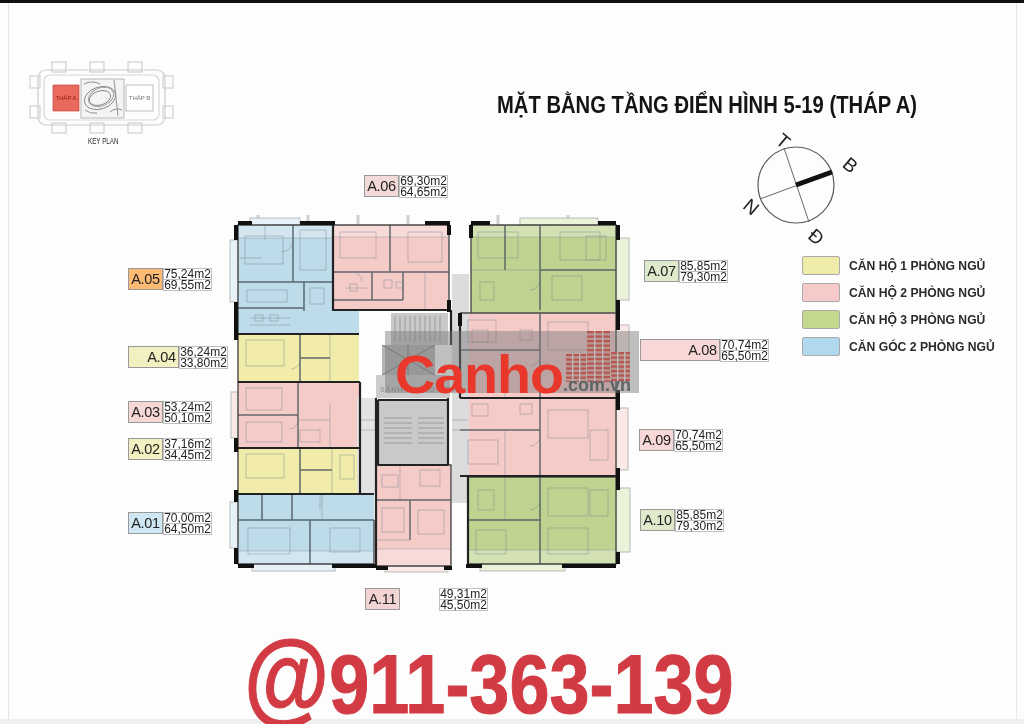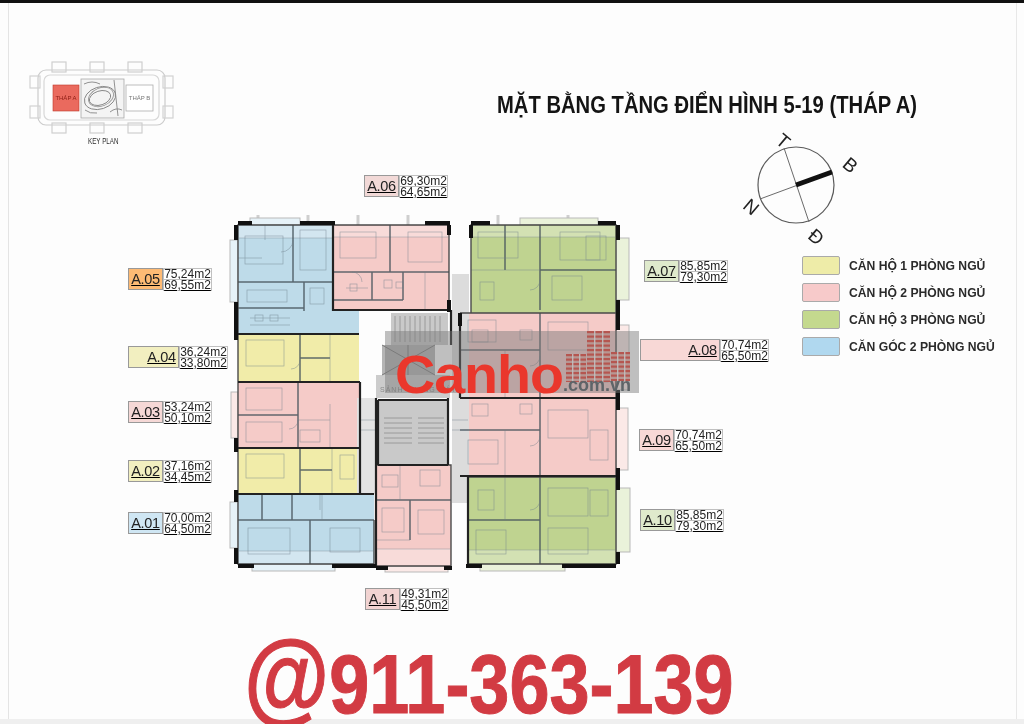--- a/index.html
+++ b/index.html
@@ -9,21 +9,21 @@
 #topbar{left:0;top:0;width:1024px;height:3px;background:#111;}
 #leftline{left:8px;top:3px;width:1px;height:721px;background:#e4e4e4;}
 #rightline{left:1016px;top:3px;width:1px;height:721px;background:#e8e8e8;}
 #bottomstrip{left:0;top:719px;width:1024px;height:5px;background:#efefef;}
 #title{left:497px;top:92px;font-size:23px;font-weight:bold;color:#141414;white-space:nowrap;transform:scaleX(0.879);transform-origin:0 0;}
 
 .lrow{position:absolute;left:802px;height:18px;}
 .lbox{position:absolute;left:0;top:0;width:36px;height:17px;border:1px solid #aaa;border-radius:2px;}
 .ltext{position:absolute;left:47px;top:2px;font-size:13.5px;font-weight:bold;color:#2a2a2a;white-space:nowrap;transform:scaleX(0.9);transform-origin:0 0;}
 
-.ulabel{position:absolute;display:flex;text-decoration:underline;}
+.ulabel{position:absolute;display:flex;}
 .ubox{width:33px;height:20px;border:1px solid #999;display:flex;align-items:center;justify-content:center;
   font-size:14.5px;letter-spacing:-0.3px;color:#222;}
 .uareas{display:flex;flex-direction:column;}
 .ucell{width:47px;height:10px;background:#fff;border:1px solid #c0c0c0;display:flex;align-items:center;
   justify-content:center;font-size:12px;color:#222;margin-bottom:-1px;}
 #phone{left:244px;top:636px;font-size:84px;font-weight:bold;color:#d23b43;-webkit-text-stroke:1px #d23b43;white-space:nowrap;transform:scaleX(0.857);transform-origin:0 0;} #phone .at{font-size:102px;line-height:0;vertical-align:1px;}
 
 #logoband{left:385px;top:331px;width:254px;height:62px;background:rgba(122,122,122,0.47);}
 #canho{left:395px;top:344px;font-size:53px;font-weight:bold;color:#ea372c;letter-spacing:-1px;transform:scaleX(1.05);transform-origin:0 0;}
 #comvn{left:563px;top:375px;font-size:18px;font-weight:bold;color:#5e6468;letter-spacing:0;transform:scaleX(1.0);transform-origin:0 0;}
@@ -406,21 +406,21 @@
       <div class="ucell">33,80m2</div>
     </div>
   </div>
 <div class="ulabel" style="left:128px;top:401px;">
     <div class="ubox" style="background:#f5d8d6;">A.03</div>
     <div class="uareas">
       <div class="ucell">53,24m2</div>
       <div class="ucell">50,10m2</div>
     </div>
   </div>
-<div class="ulabel" style="left:128px;top:460px;align-items:flex-end;">
+<div class="ulabel" style="left:128px;top:438px;align-items:flex-end;">
     <div class="ubox" style="background:#f2efc0;">A.02</div>
     <div class="uareas">
       <div class="ucell">37,16m2</div>
       <div class="ucell">34,45m2</div>
     </div>
   </div>
 <div class="ulabel" style="left:128px;top:512px;">
     <div class="ubox" style="background:#cfe6f3;">A.01</div>
     <div class="uareas">
       <div class="ucell">70,00m2</div>
@@ -455,21 +455,21 @@
       <div class="ucell">65,50m2</div>
     </div>
   </div>
 <div class="ulabel" style="left:640px;top:509px;">
     <div class="ubox" style="background:#dfeacc;">A.10</div>
     <div class="uareas">
       <div class="ucell">85,85m2</div>
       <div class="ucell">79,30m2</div>
     </div>
   </div>
-<div class="ulabel" style="left:365px;top:588px;">
+<div class="ulabel" style="left:365px;top:588px;gap:39px;">
     <div class="ubox" style="background:#f2d4d2;">A.11</div>
     <div class="uareas">
       <div class="ucell">49,31m2</div>
       <div class="ucell">45,50m2</div>
     </div>
   </div>
 
 <div class="abs" id="keyplantxt">KEY PLAN</div>
 <div class="abs" id="logoband"></div>
 <div class="abs" id="canho">Canho</div>

